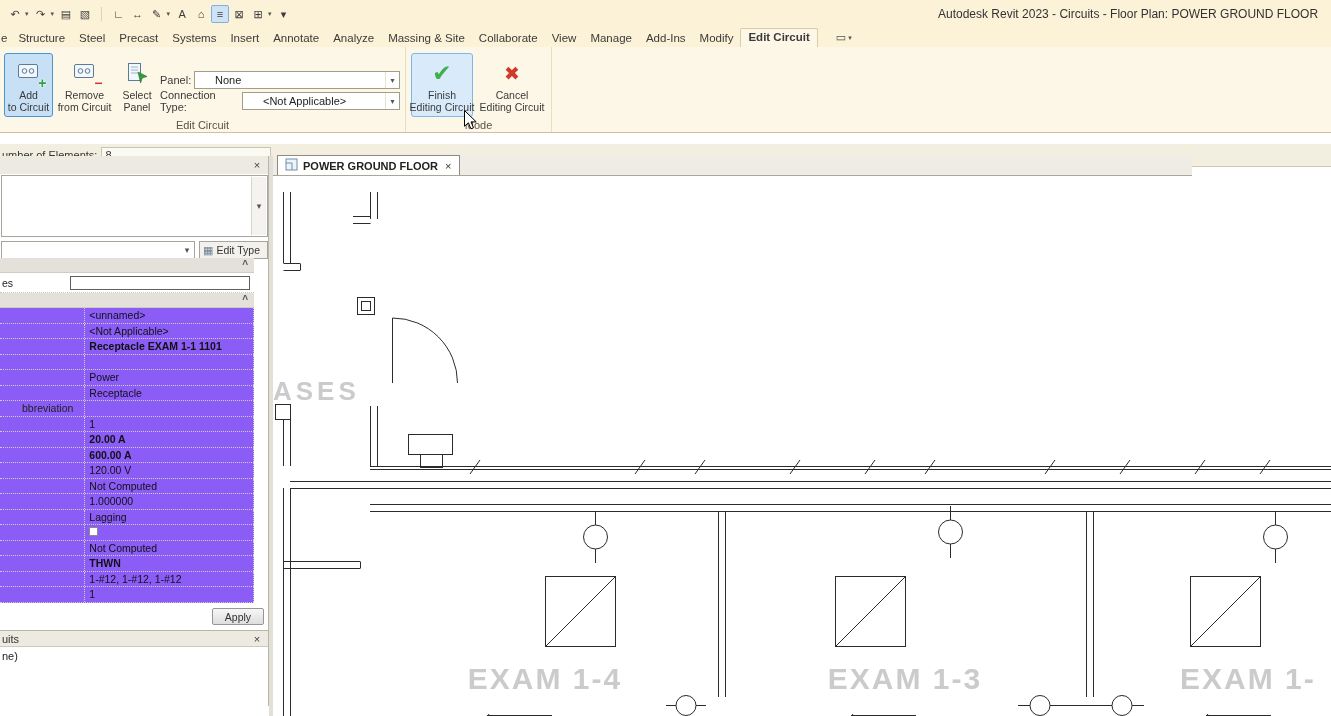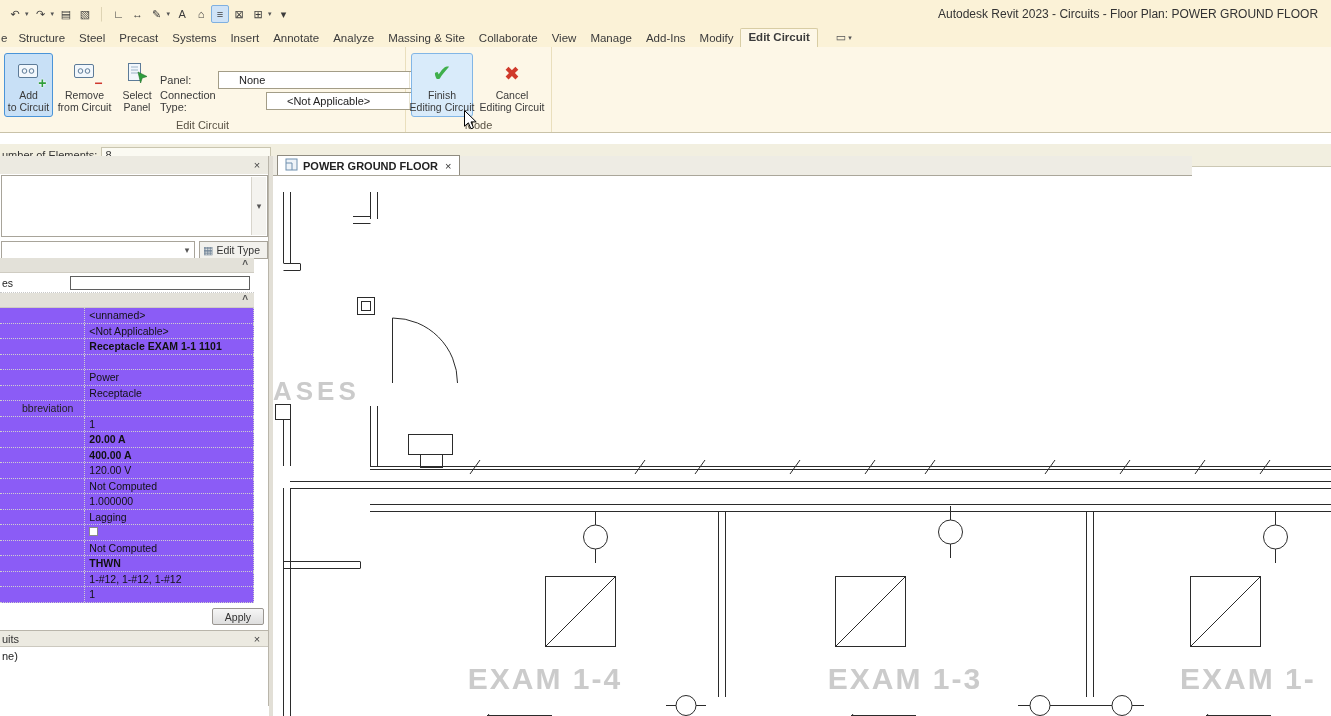--- a/index.html
+++ b/index.html
@@ -34,21 +34,21 @@
   .bigbtn { position:absolute; top:6px; height:64px; display:flex; flex-direction:column; align-items:center; padding-top:4px; border:1px solid transparent; border-radius:3px; }
   .bigbtn.selected { background:#c8e0f6; border-color:#4a94d8; }
   .bigbtn.hover { background:#d9ebfa; border-color:#82b6e6; }
   .bicon { height:30px; display:flex; align-items:center; justify-content:center; position:relative; }
   .overlay-glyph { position:absolute; right:-5px; bottom:-3px; font-size:14px; font-weight:bold; text-shadow:0 0 2px #fff, 0 0 2px #fff; }
   .glyph-green { color:#2f9e3c; }
   .glyph-red { color:#d03a2b; }
   .blabel { font-size:10.5px; line-height:11.5px; text-align:center; color:#3a3a3a; white-space:nowrap; margin-top:2px; }
   .check-glyph { font-size:23px; color:#3faf4b; }
   .x-glyph { font-size:19px; color:#d03a2b; }
-  .rfield { position:absolute; display:flex; align-items:center; height:36px; font-size:11px; color:#3a3a3a;gap:24px; }
+  .rfield { position:absolute; display:flex; align-items:center; height:36px; font-size:11px; color:#3a3a3a; }
   .combo { display:inline-flex; align-items:center; justify-content:space-between; height:18px; background:#fff; border:1px solid #a39d87; padding-left:20px; font-size:11px; color:#222; }
   .combo-arrow { width:14px; align-self:stretch; display:flex; align-items:center; justify-content:center; font-size:8px; color:#555; border-left:1px solid #e6e2d0; }
 
   
   .optionsbar { position:absolute; left:0; top:144px; width:1331px; height:23px; background:#f2efe0; border-bottom:1px solid #ccc8b4; display:flex; align-items:center; font-size:11px; color:#333; padding-left:2px; }
   .opt-value { width:170px; height:16px; background:#fbfaf2; border:1px solid #c9c5b0; margin-left:4px; padding:0 3px; font-size:11px; display:flex; align-items:center; }
 
   
   .props { position:absolute; left:0; top:156px; width:269px; height:474px; background:#fff; border-right:1px solid #b9b5aa; }
   .props-header { position:absolute; top:0; left:0; right:0; height:18px; background:#eceae1; }
@@ -309,21 +309,21 @@
         <div class="prow">
           <div class="plabel"></div>
           <div class="pvalue">1</div>
         </div>
         <div class="prow">
           <div class="plabel"></div>
           <div class="pvalue bold">20.00 A</div>
         </div>
         <div class="prow">
           <div class="plabel"></div>
-          <div class="pvalue bold">400.00 A</div>
+          <div class="pvalue bold">600.00 A</div>
         </div>
         <div class="prow">
           <div class="plabel"></div>
           <div class="pvalue">120.00 V</div>
         </div>
         <div class="prow">
           <div class="plabel"></div>
           <div class="pvalue">Not Computed</div>
         </div>
         <div class="prow">

